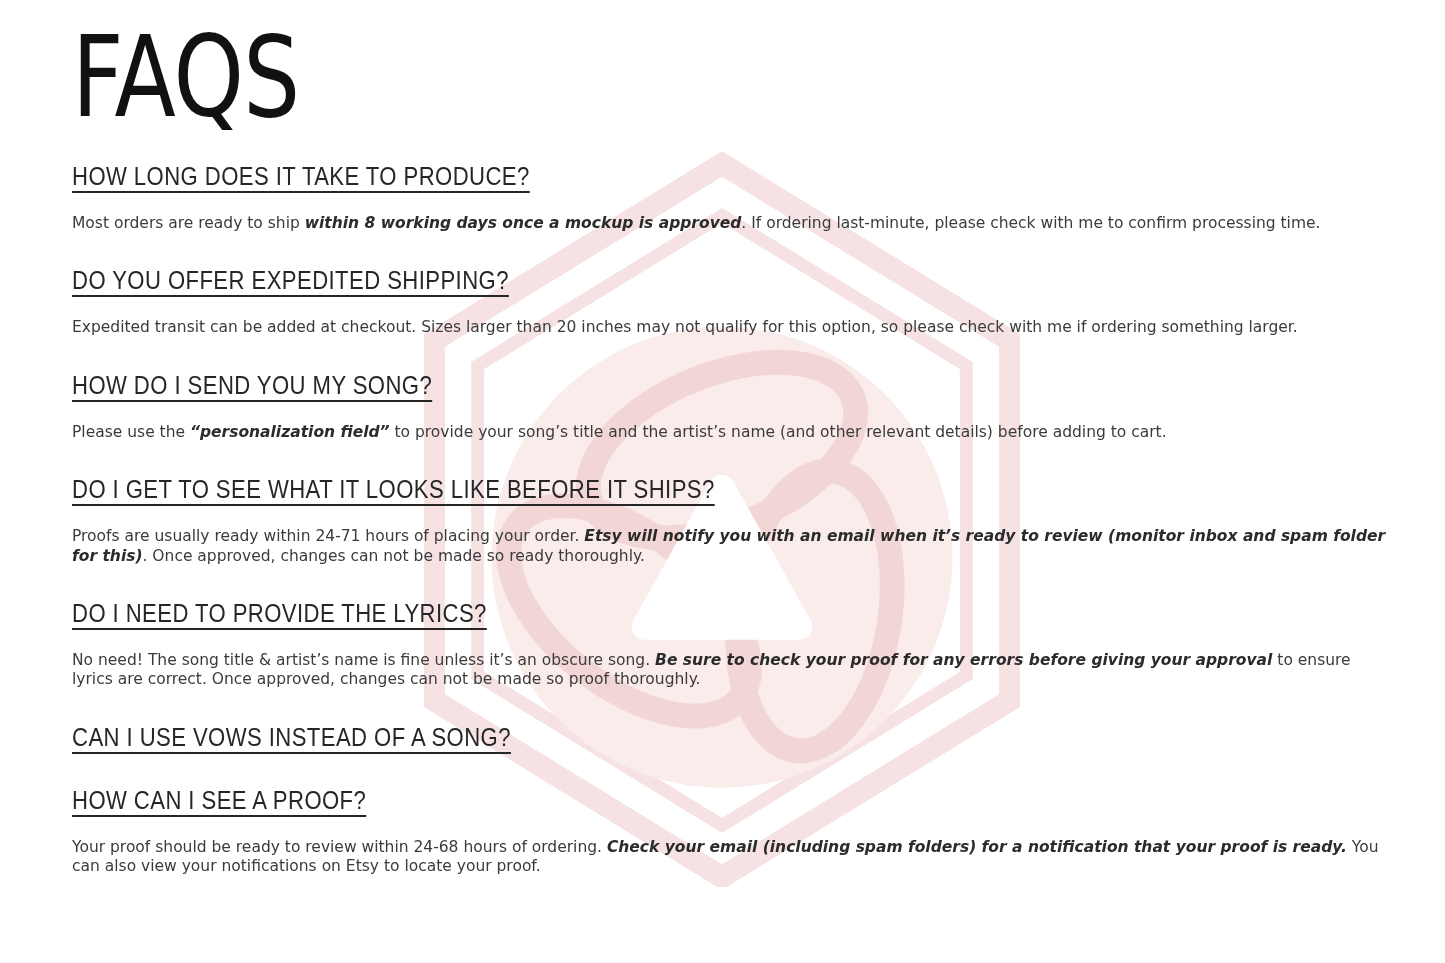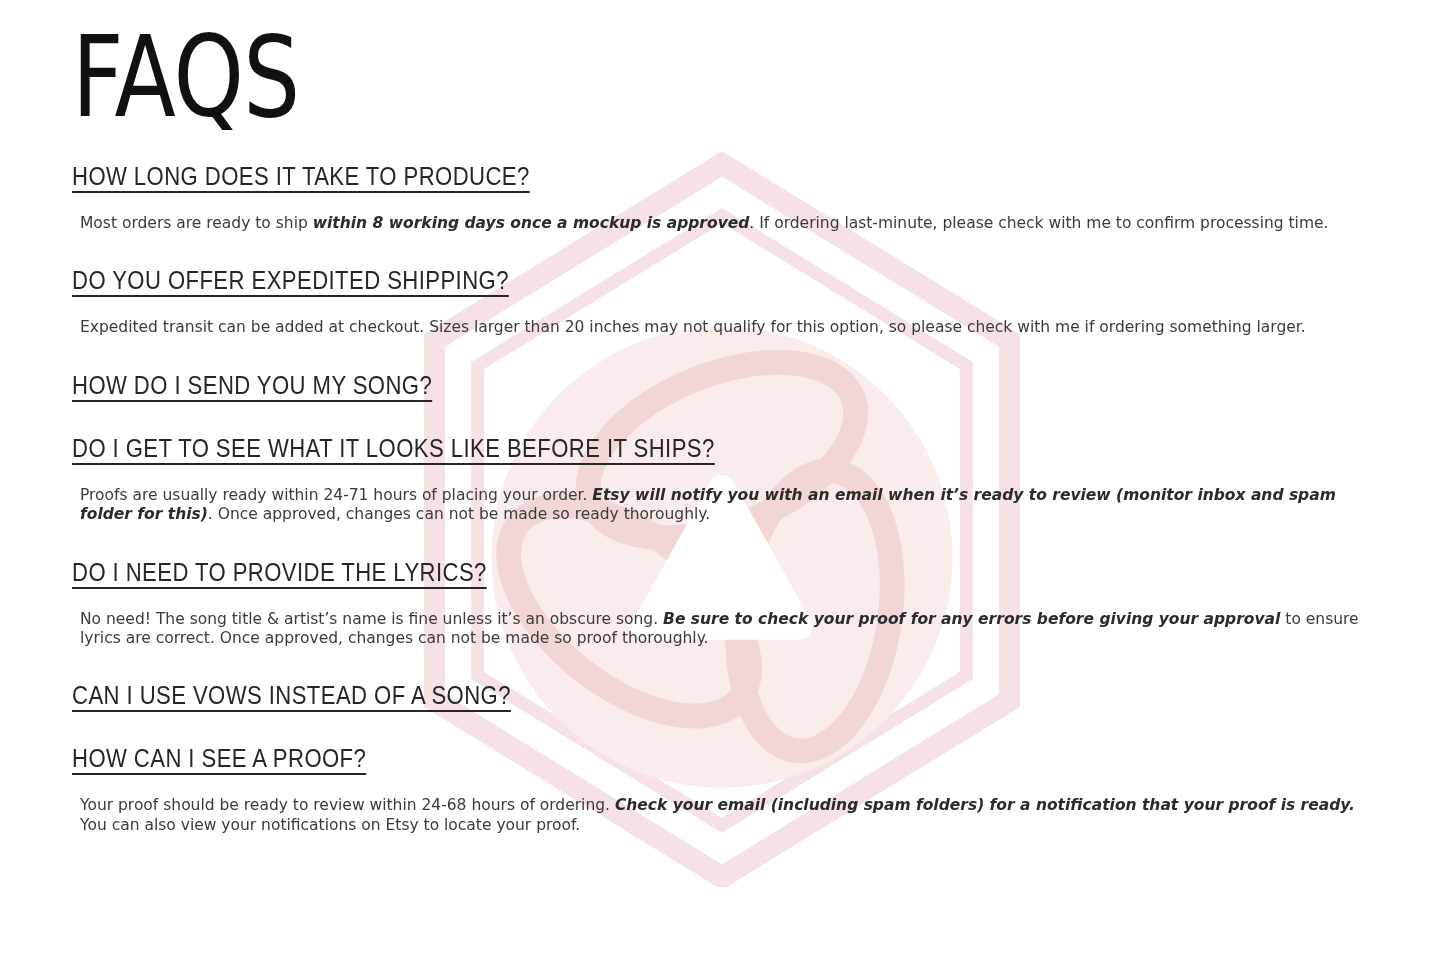--- a/index.html
+++ b/index.html
@@ -51,21 +51,21 @@
     letter-spacing:.5px;
     color:var(--heading);
     text-decoration:underline;
     text-decoration-thickness:2px;
     text-underline-offset:6px;
     transform:scaleX(.85);
     transform-origin:0 0;
     white-space:nowrap;
   }
   .faq p{
-    margin:8px;
+    margin:0;
     font-size:15.5px;
     line-height:1.25;
     color:var(--body);
   }
   .faq p .em-run{
     font-weight:bold;
     font-style:italic;
     color:var(--emphasis);
   }
 </style>
@@ -96,20 +96,21 @@
     <p><span>Most orders are ready to ship </span><span class="em-run">within 8 working days once a mockup is approved</span><span>. If ordering last-minute, please check with me to confirm processing time.</span></p>
   </section>
 
   <section class="faq">
     <h2>DO YOU OFFER EXPEDITED SHIPPING?</h2>
     <p><span>Expedited transit can be added at checkout. Sizes larger than 20 inches may not qualify for this option, so please check with me if ordering something larger.</span></p>
   </section>
 
   <section class="faq">
     <h2>HOW DO I SEND YOU MY SONG?</h2>
+    <p><span>Please use the </span><span class="em-run">“personalization field”</span><span> to provide your song’s title and the artist’s name (and other relevant details) before adding to cart.</span></p>
   </section>
 
   <section class="faq">
     <h2>DO I GET TO SEE WHAT IT LOOKS LIKE BEFORE IT SHIPS?</h2>
     <p><span>Proofs are usually ready within 24-71 hours of placing your order. </span><span class="em-run">Etsy will notify you with an email when it’s ready to review (monitor inbox and spam folder for this)</span><span>. Once approved, changes can not be made so ready thoroughly.</span></p>
   </section>
 
   <section class="faq">
     <h2>DO I NEED TO PROVIDE THE LYRICS?</h2>
     <p><span>No need! The song title &amp; artist’s name is fine unless it’s an obscure song. </span><span class="em-run">Be sure to check your proof for any errors before giving your approval</span><span> to ensure lyrics are correct. Once approved, changes can not be made so proof thoroughly.</span></p>

